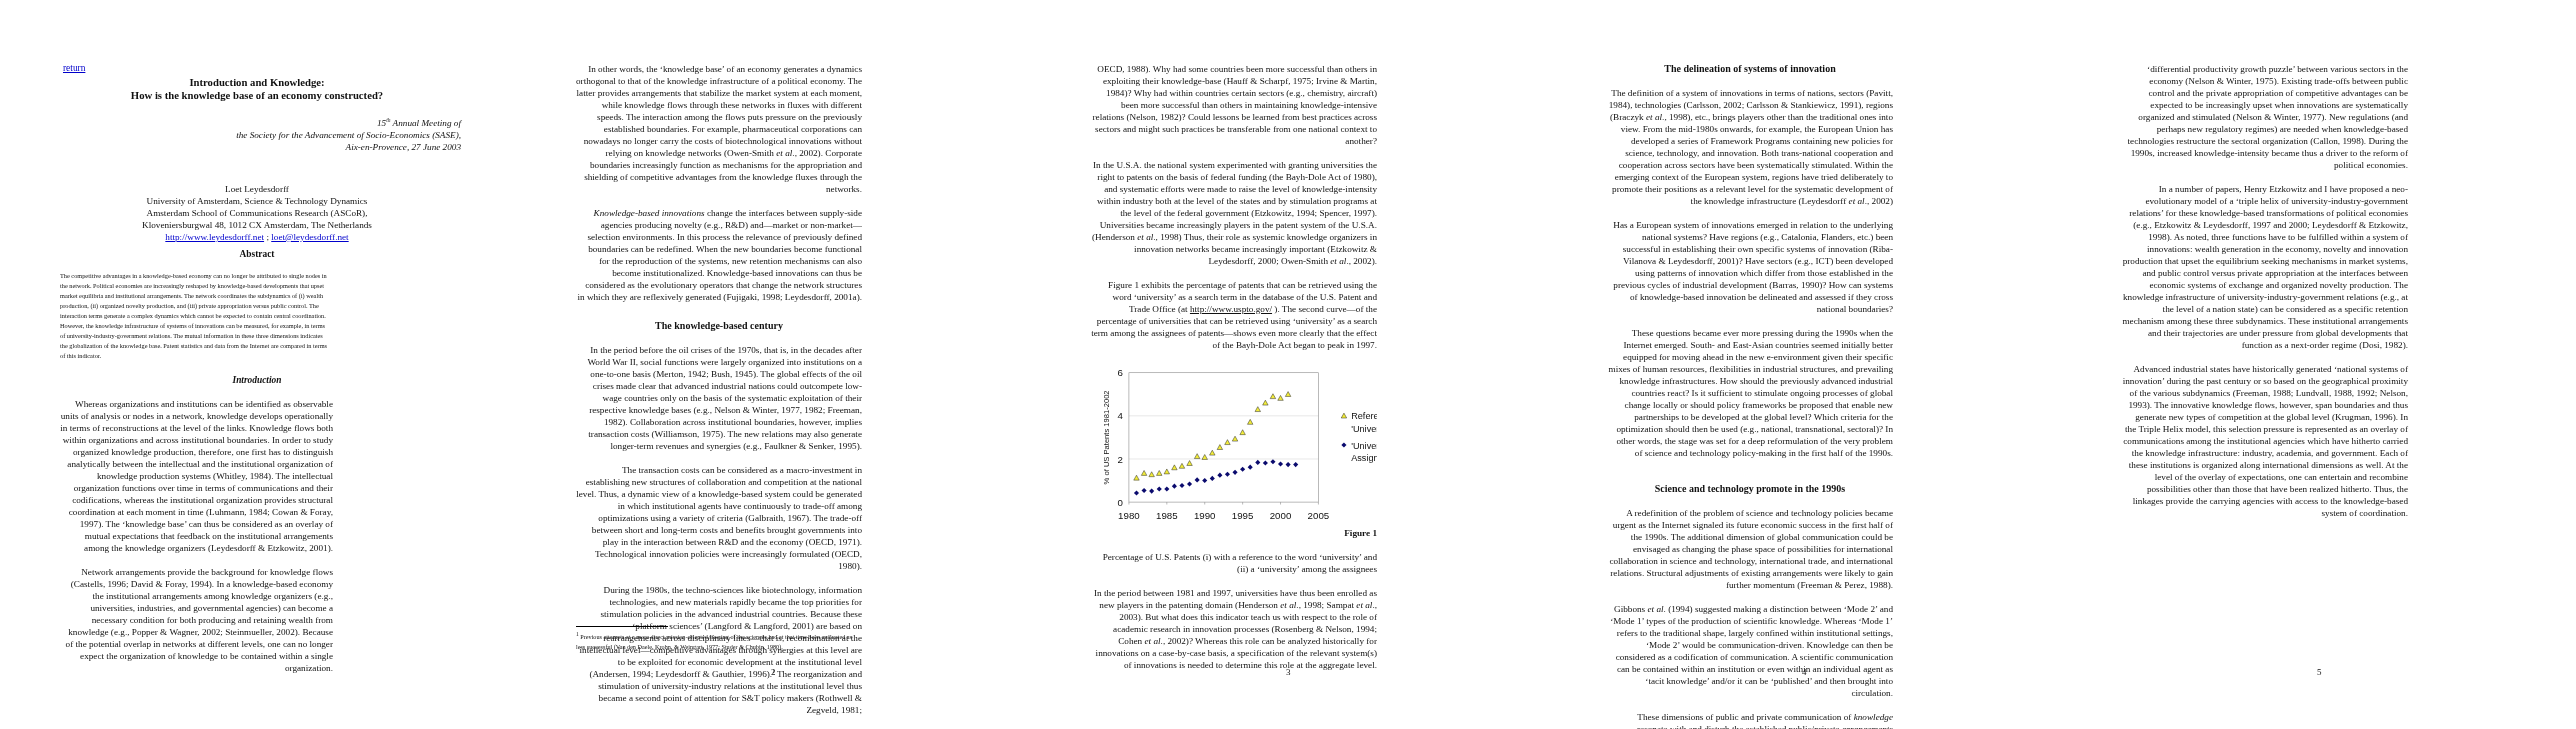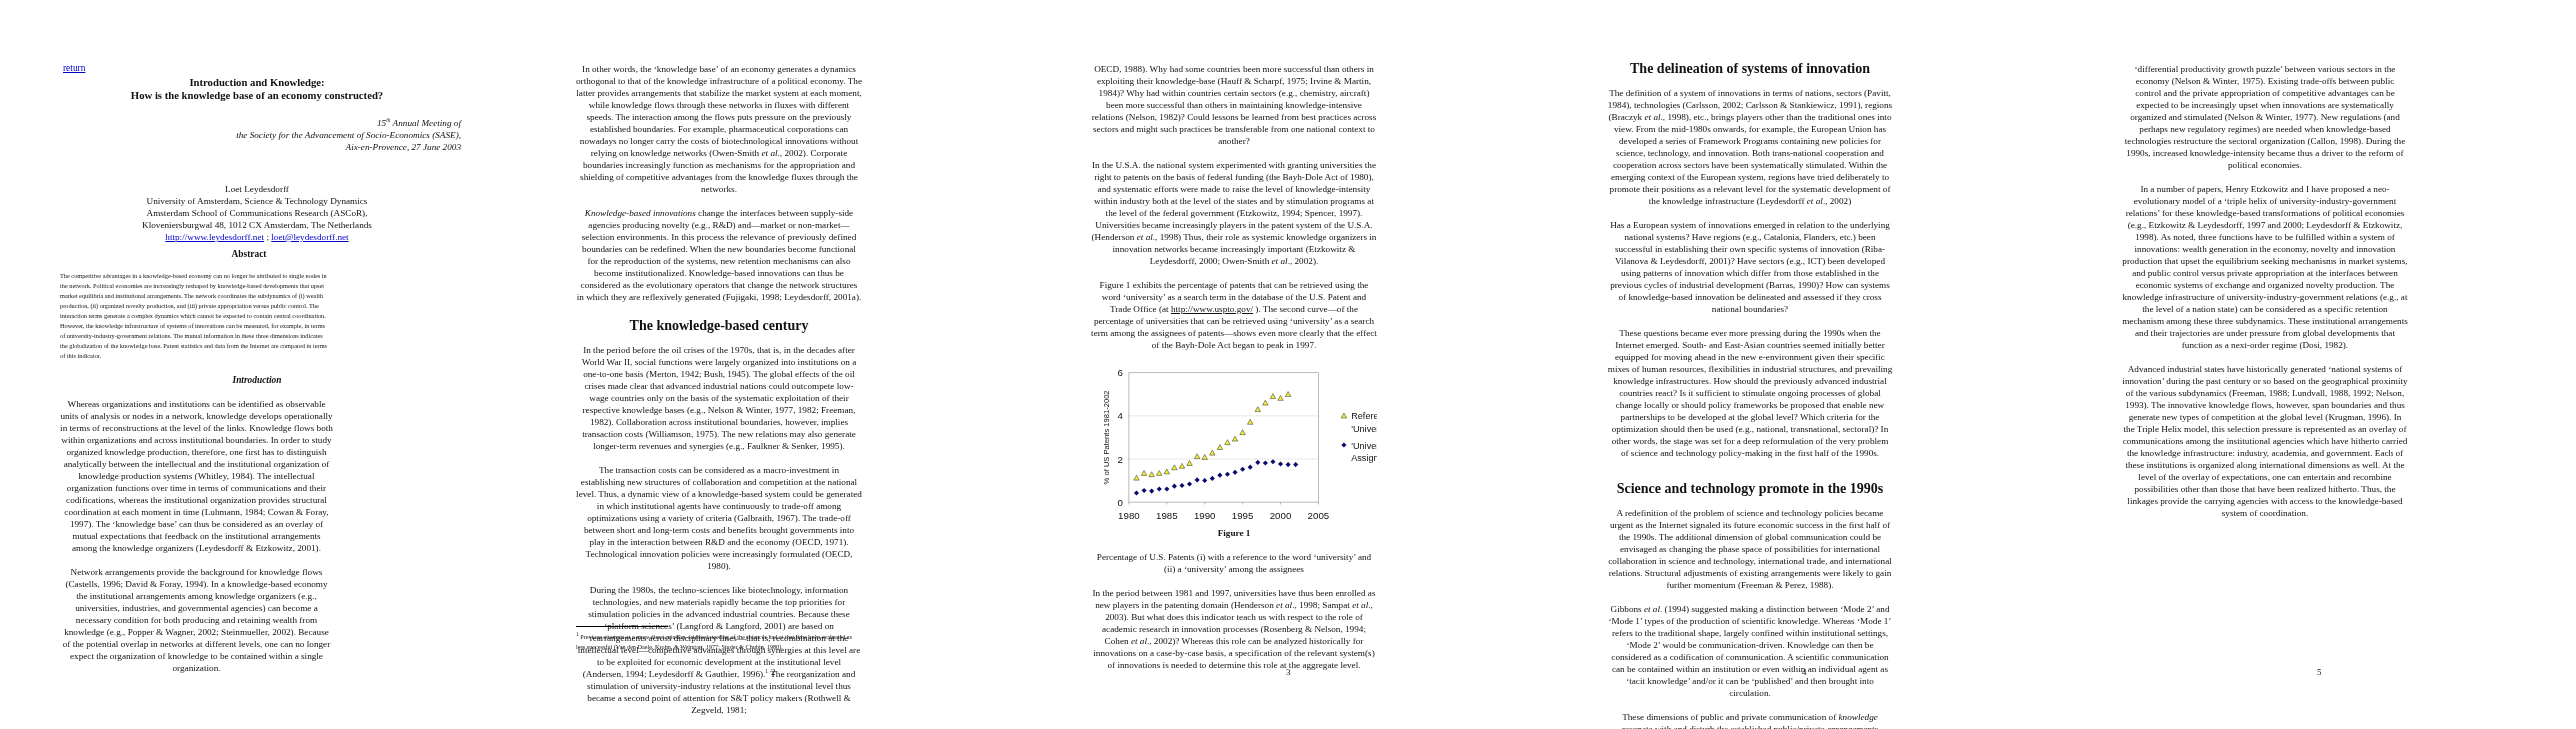--- a/index.html
+++ b/index.html
@@ -1,35 +1,35 @@
 <!DOCTYPE html>
 <html style="font-size:9.7px"><head>
 <meta charset="utf-8">
 <style>
   html, body { margin:0; padding:0; background:#ffffff; }
   body { width:2576px; height:729px; position:relative; overflow:hidden;
          font-family:"Liberation Serif", "DejaVu Serif", serif; color:#111; }
   .page { position:absolute; top:0; width:515px; height:729px; box-sizing:border-box; }
   .col { position:absolute; font-size:9.2px; line-height:12px; }
-  .col p { margin:0 0 12px 0; text-align:center; }
+  .col p { margin:0 0 12px 0; text-align:right; }
   .col p:last-child { margin-bottom:0; }
-  h2.sec { font-size:14px; font-weight:bold; text-align:center; margin:0 0 12px 0; }
+  h2.sec { font-size:10px; font-weight:bold; text-align:center; margin:0 0 12px 0; }
   a.lnk { color:#0000cc; text-decoration:underline; cursor:pointer; }
   .pnum { position:absolute; top:667px; font-size:9px; }
 
   
   #p1 { left:0;padding-left:20px; }
   #p1 .return { position:absolute; left:63px; top:63px; font-size:9.4px; }
   #p1 .title { position:absolute; left:60px; width:394px; top:76px; text-align:center;
                font-weight:bold; font-size:10.7px; line-height:13.4px; }
   #p1 .meeting { position:absolute; right:(0); left:122px; width:339px; top:117px; text-align:right;
                  font-style:italic; font-size:9.2px; line-height:12px; }
   #p1 .author { position:absolute; left:60px; width:394px; top:167px; text-align:center;
                 font-size:9.2px; line-height:12px;margin-top:16px; }
-  #p1 .abs-h { position:absolute; left:52px; width:394px; top:249px; text-align:center;
+  #p1 .abs-h { position:absolute; left:60px; width:394px; top:249px; text-align:center;
                font-weight:bold; font-size:9.4px; }
   #p1 .abstract { position:absolute; left:60px; width:270px; top:271px; font-size:6.3px; line-height:10px; }
   #p1 .intro-h { position:absolute; left:60px; width:394px; top:375px; text-align:center;
                  font-weight:bold; font-size:9.4px;font-style:italic; }
   #p1 .body { left:60px; top:398px; width:273px; }
   sup { font-size:5.5px; line-height:0; }
 
   
   #p2 { left:515px; }
   #p2 .col { left:61px; top:63px; width:286px; }

